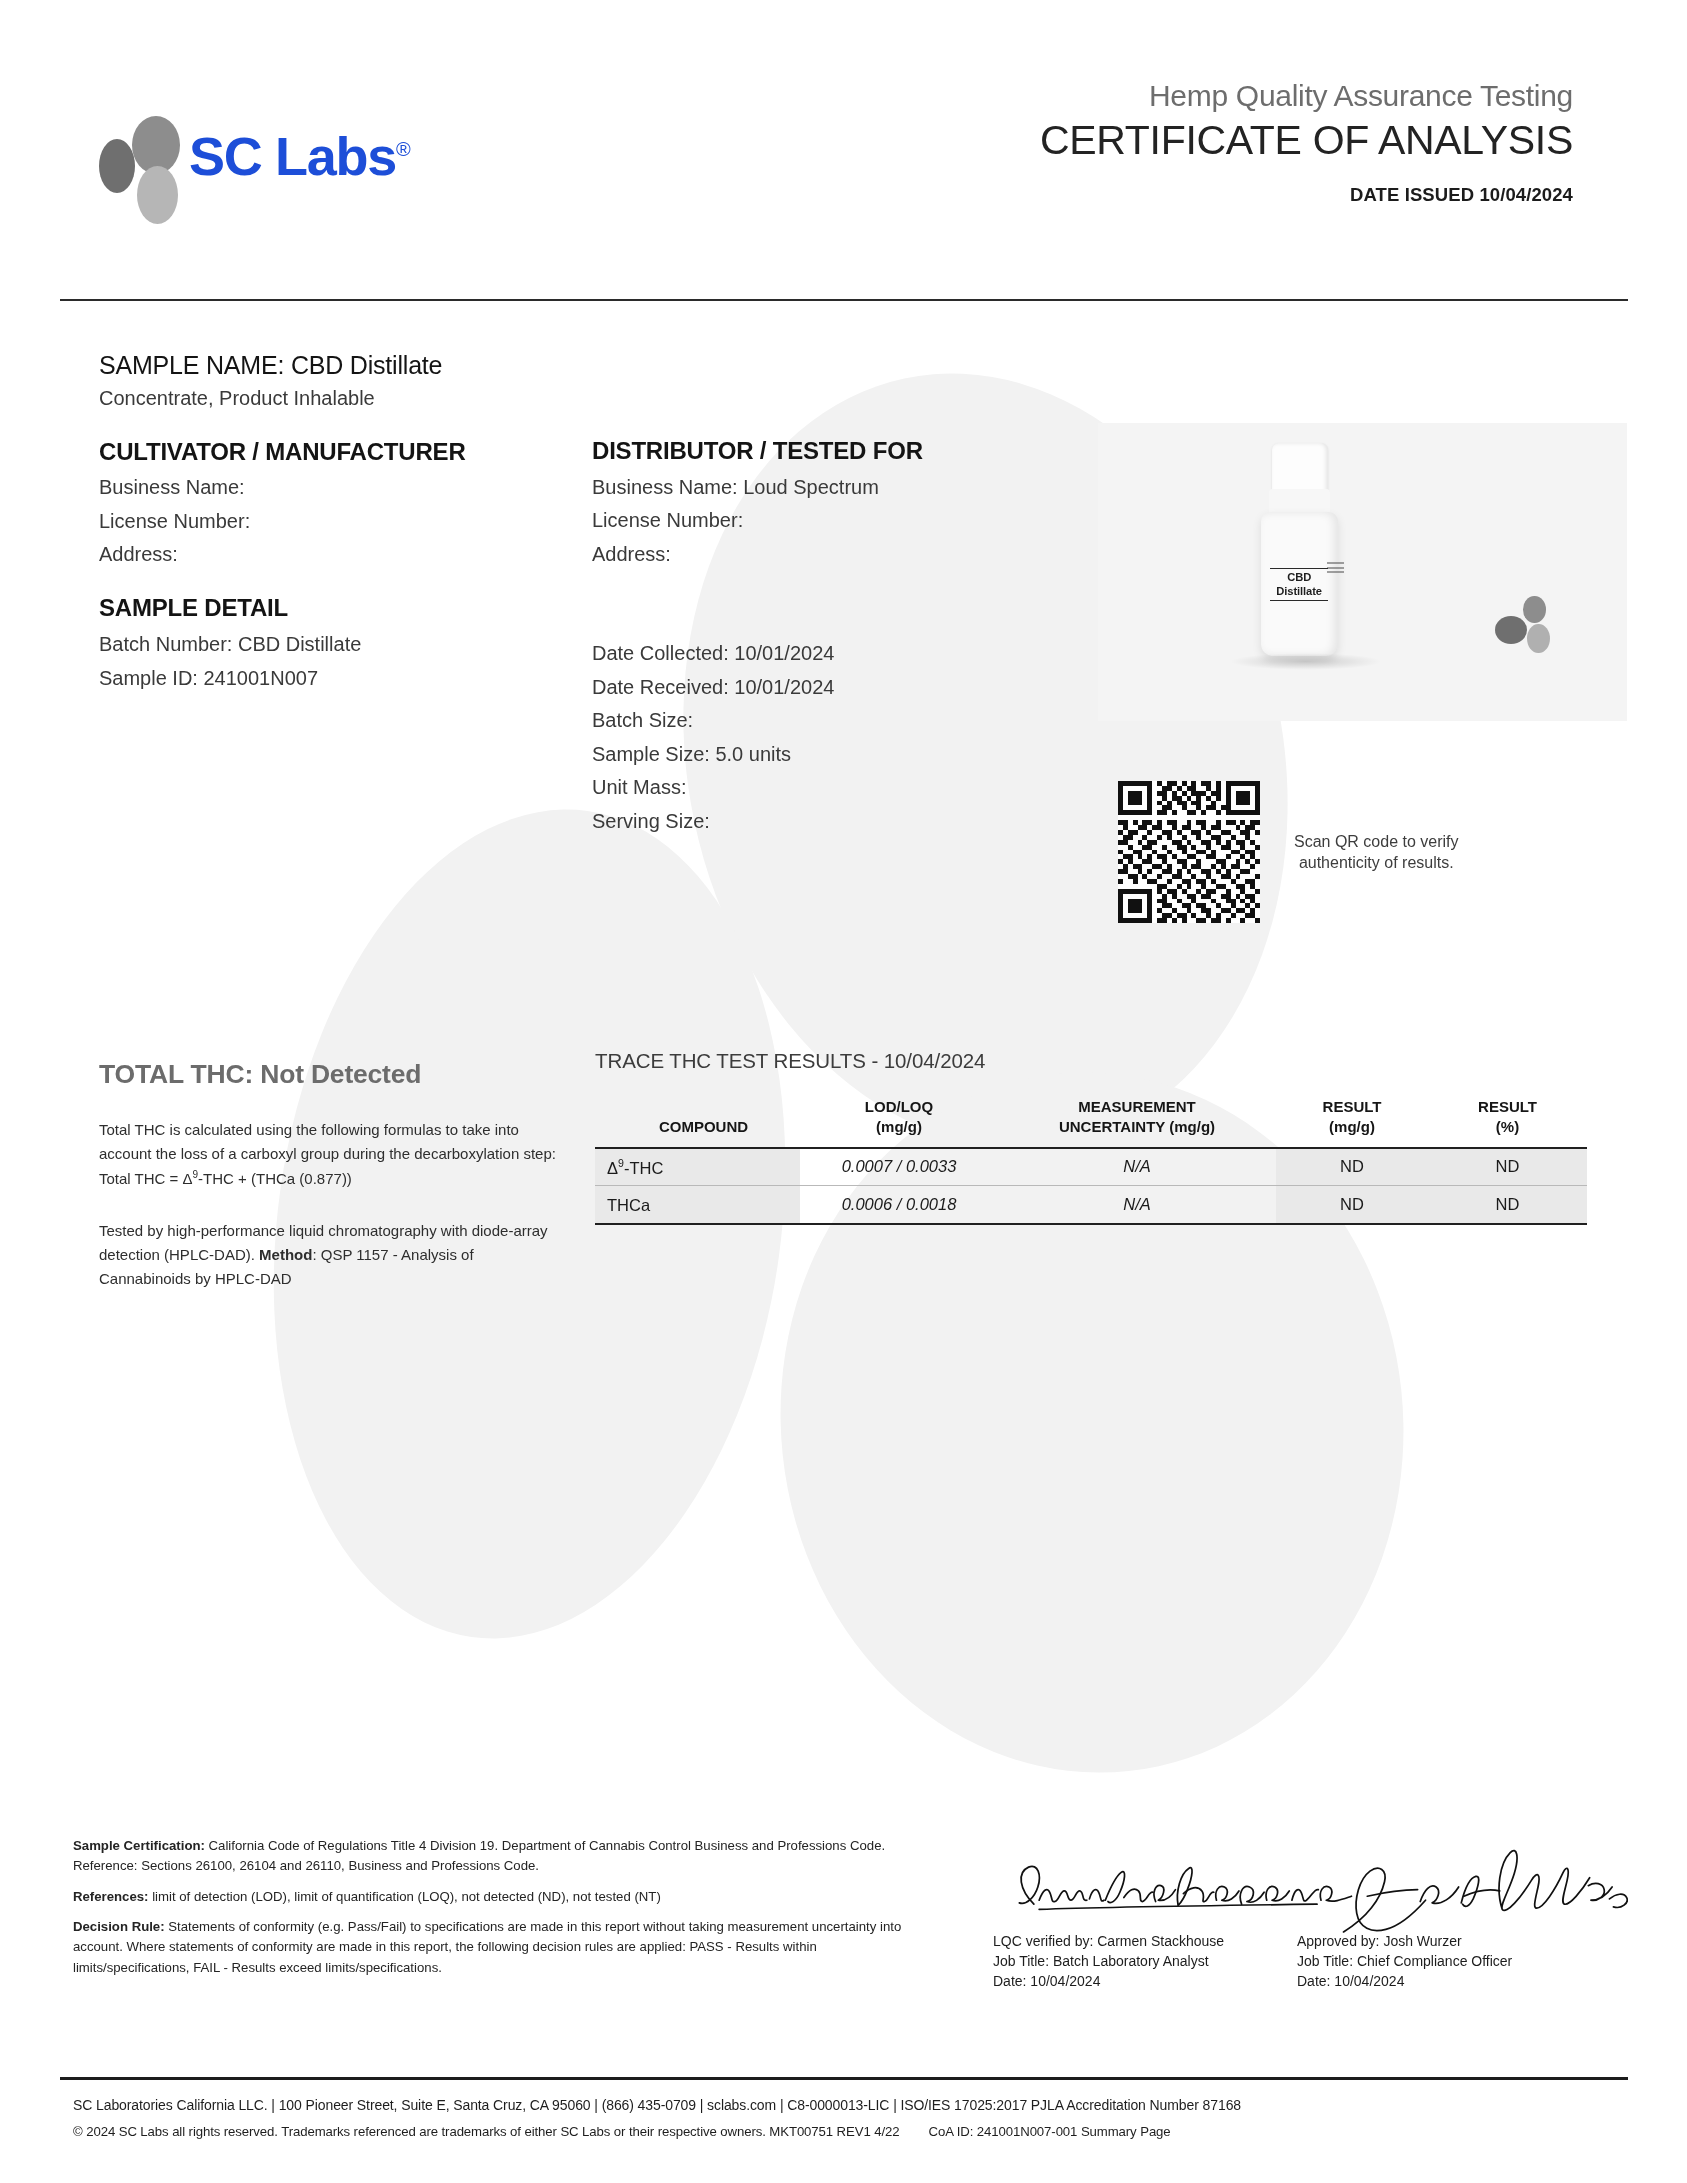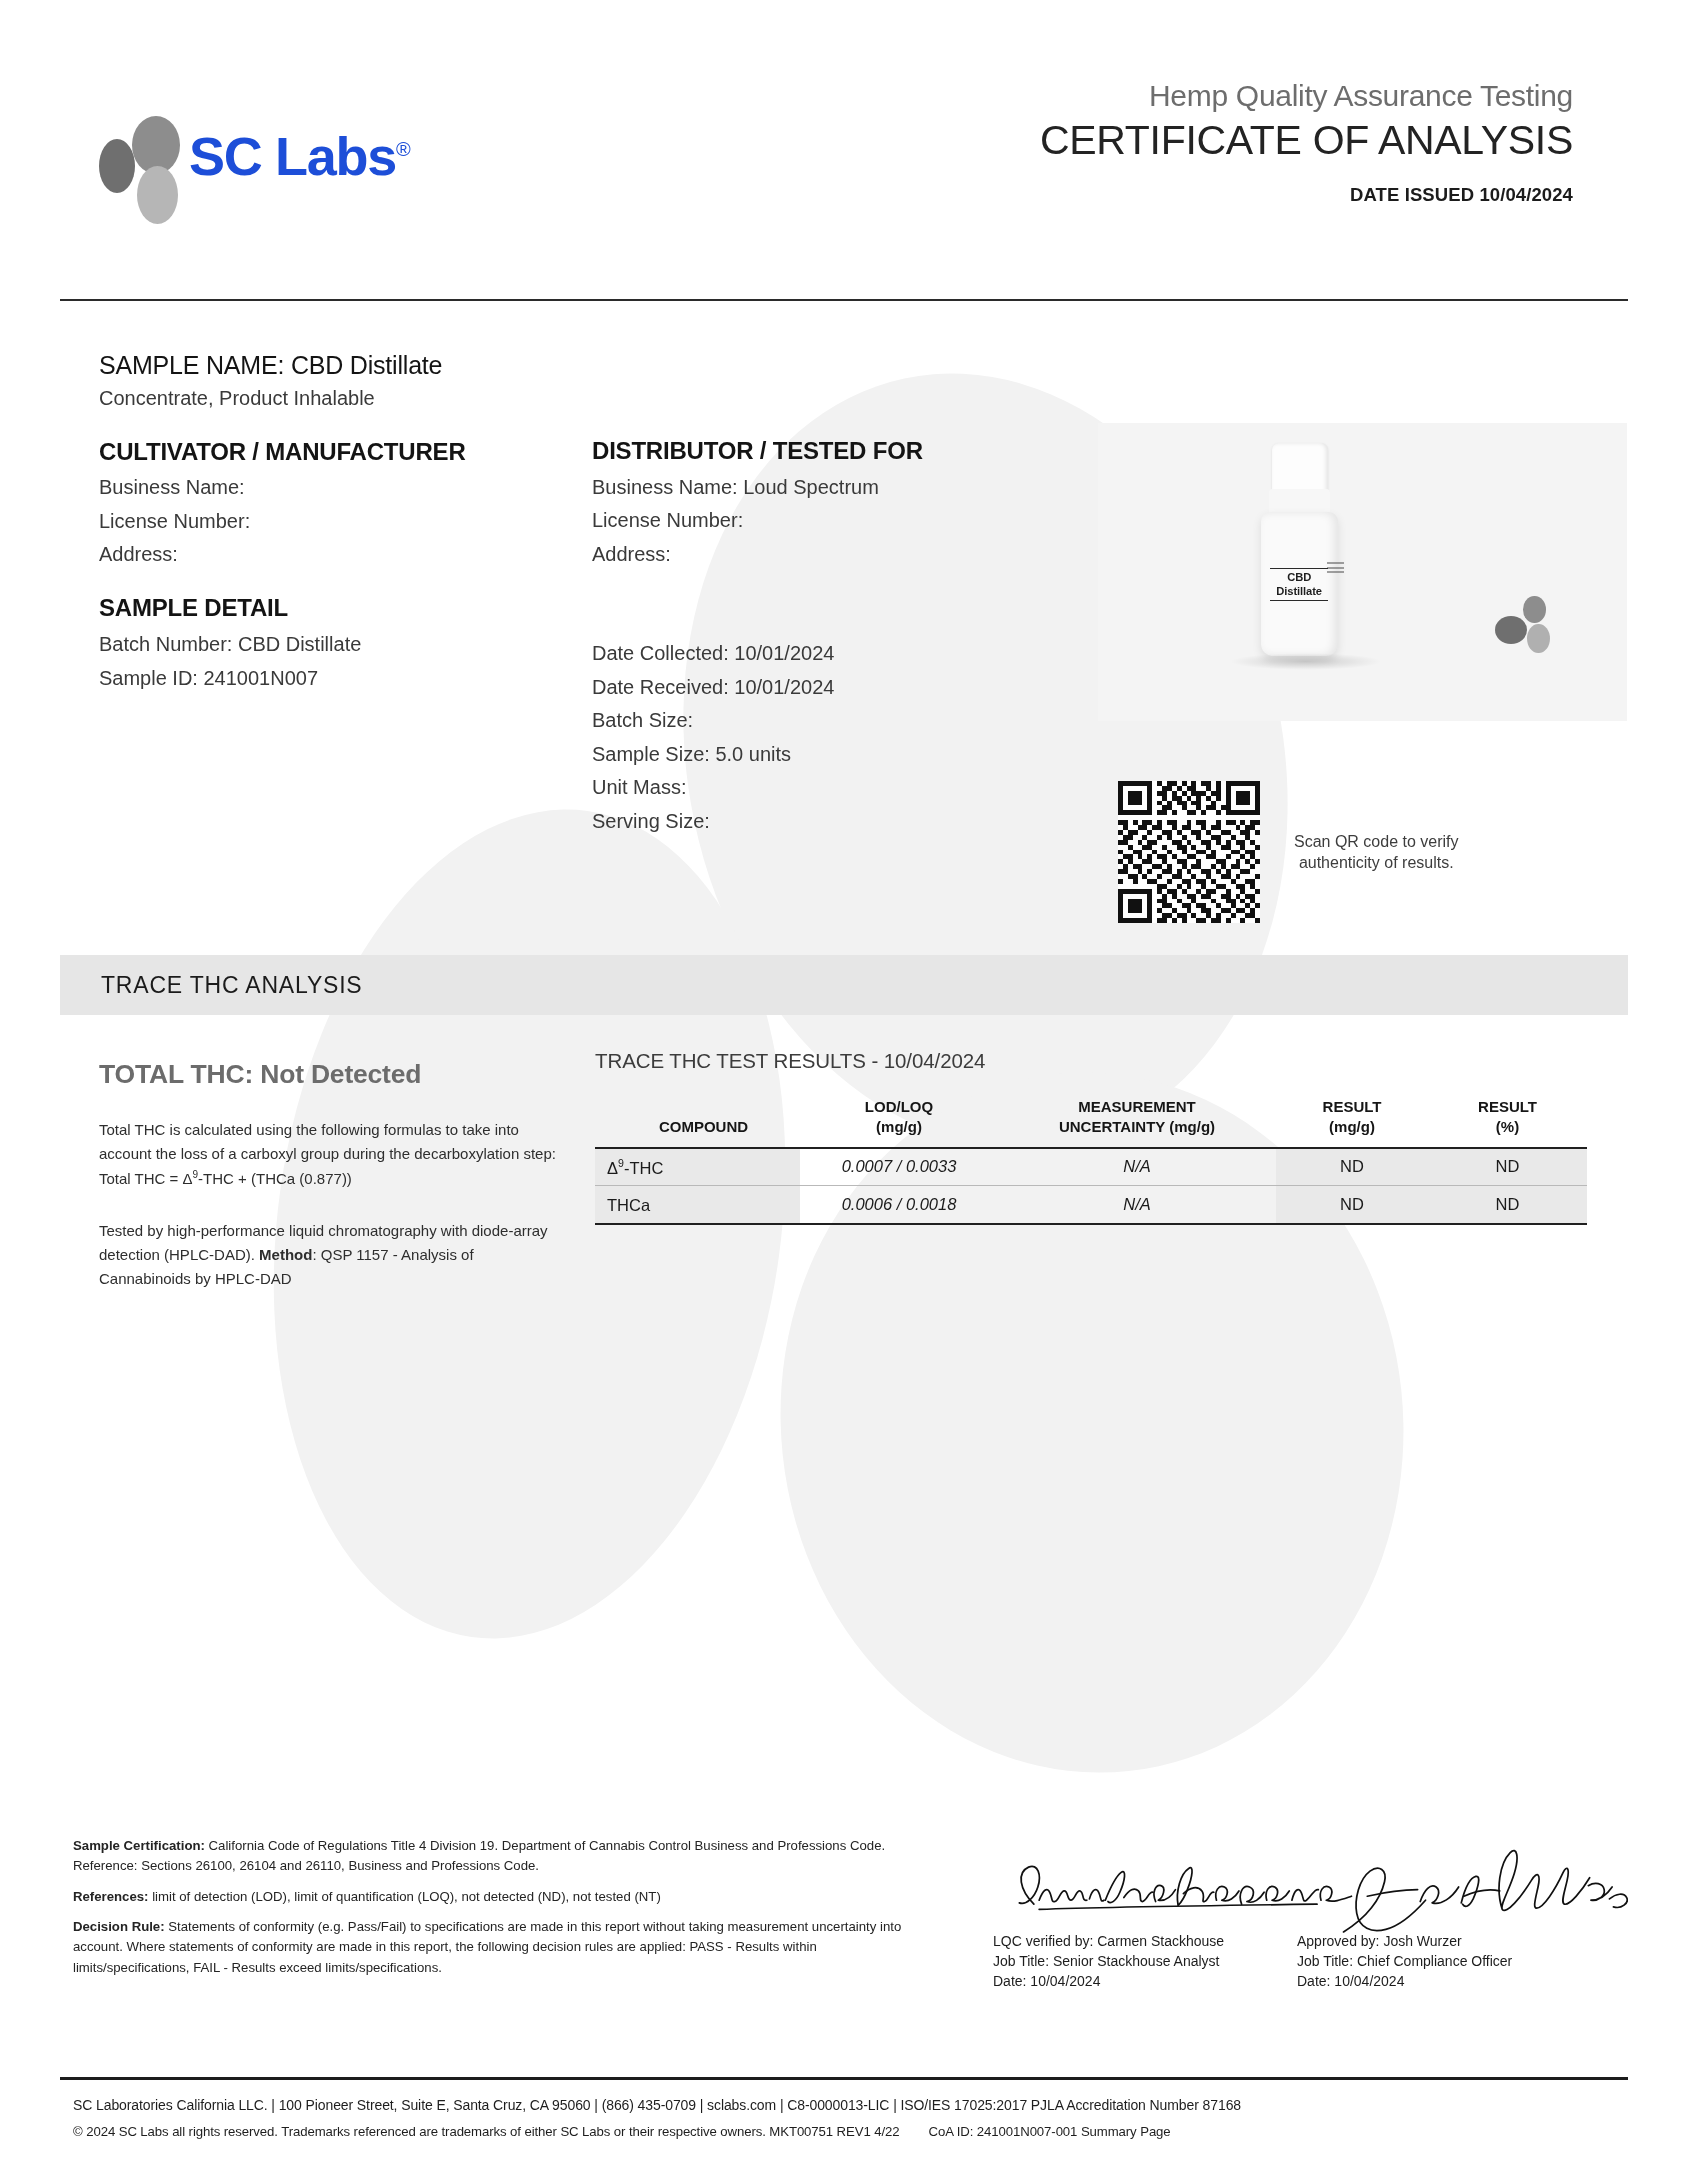--- a/index.html
+++ b/index.html
@@ -488,23 +488,20 @@
           <rect x="25" y="28" width="1" height="1"></rect>
           <rect x="28" y="28" width="1" height="1"></rect>
       </g>
     </svg>
     <div class="qr-cap">
       <div>Scan QR code to verify</div>
       <div>authenticity of results.</div>
     </div>
   </div>
 
-  <div class="band">
-    <div class="band-t">TRACE THC ANALYSIS</div>
-  </div>
 
   <div class="an-left">
     <div class="tot">
       <span>TOTAL THC:</span>
       <span>Not Detected</span>
     </div>
     <div class="par"><span>Total THC is calculated using the following formulas to take into account the loss of a carboxyl group during the decarboxylation step: Total THC = Δ</span><span class="sup">9</span><span>-THC + (THCa (0.877))</span></div>
     <div class="par"><span>Tested by high-performance liquid chromatography with diode-array detection (HPLC-DAD). </span><b>Method</b><span>: QSP 1157 - Analysis of Cannabinoids by HPLC-DAD</span></div>
   </div>
 
@@ -582,21 +579,21 @@
         <path d="M676 114 C682 96,692 86,700 92 C708 98,702 112,694 116 C708 120,724 108,734 92"></path>
         <path d="M738 116 C744 92,752 78,760 76 C768 74,764 92,756 110 C750 122,744 124,740 118"></path>
         <path d="M742 106 C760 98,780 94,796 98"></path>
         <path d="M800 126 C790 96,796 56,812 40 C822 30,826 46,818 72 C810 98,796 120,800 126 C806 134,828 108,844 82 C854 66,858 74,854 92 C850 110,846 124,852 124 C862 124,880 96,892 70 C898 58,902 64,898 82 C894 100,888 116,894 118 C902 120,920 98,932 78"></path>
         <path d="M930 90 C940 84,952 86,954 96 C956 106,944 114,934 112 C946 112,958 104,966 92"></path>
         <path d="M962 110 C972 102,984 100,988 108 C992 116,980 126,968 122"></path>
       </g>
     </svg>
     <div class="sig-col sig-a">
       <div>LQC verified by: Carmen Stackhouse</div>
-      <div>Job Title: Senior Stackhouse Analyst</div>
+      <div>Job Title: Batch Laboratory Analyst</div>
       <div>Date: 10/04/2024</div>
     </div>
     <div class="sig-col sig-b">
       <div>Approved by: Josh Wurzer</div>
       <div>Job Title: Chief Compliance Officer</div>
       <div>Date: 10/04/2024</div>
     </div>
   </div>
 
   <div class="foot-rule"></div>

